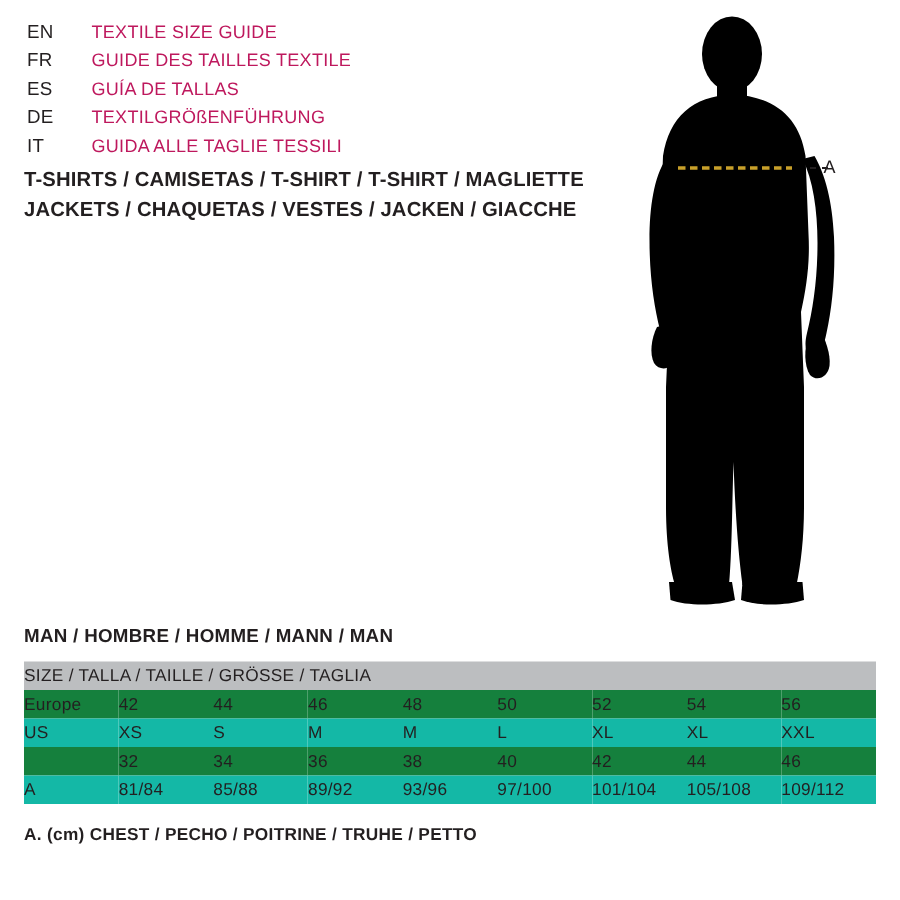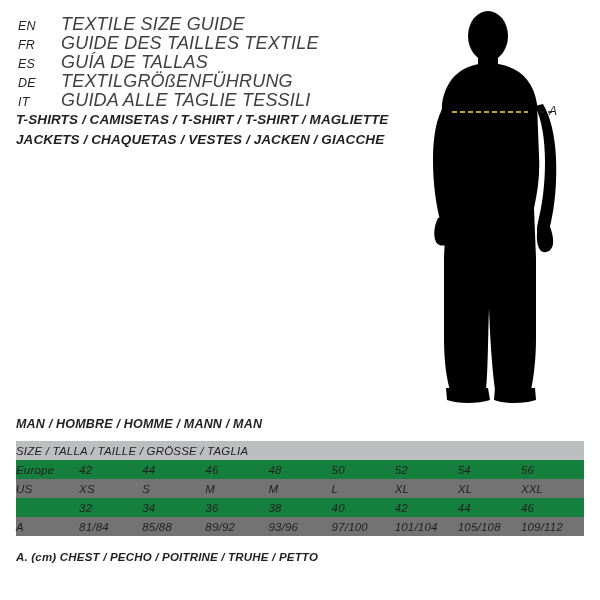--- a/index.html
+++ b/index.html
@@ -13,21 +13,20 @@
     font-family: "Liberation Sans", sans-serif;
     color: #231f20;
     position: relative;
     overflow: hidden;
   }
 
   .page {
     position: relative;
     width: 600px;
     height: 600px;
-    font-style: italic;
   }
 
   
   .legend {
     position: absolute;
     left: 18px;
     top: 14px;
     width: 380px;
   }
   .legend-row {
@@ -35,23 +34,23 @@
     align-items: baseline;
     height: 19px;
   }
   .legend-code {
     width: 43px;
     font-size: 12.5px;
     letter-spacing: 0.2px;
     color: #231f20;
   }
   .legend-text {
-    font-size: 18px;
-    letter-spacing: 0.2px;
-    color: #404040;
+    font-size: 12px;
+    letter-spacing: 0.2px;
+    color: #be185d;
   }
 
   
   .categories {
     position: absolute;
     left: 16px;
     top: 110px;
     width: 380px;
   }
   .cat-line {
@@ -114,21 +113,21 @@
     letter-spacing: 0.2px;
   }
   tr.row-head td {
     background: #bcbec0;
     font-weight: normal;
   }
   tr.row-shade td {
     background: #15803d;
   }
   tr.row-plain td {
-    background: #737373;
+    background: #14b8a6;
   }
   td.label-col {
     width: 88px;
     padding-left: 3px;
   }
   td.val {
     width: 68px;
     text-align: left;
     padding-left: 3px;
     margin-left: 12px;

